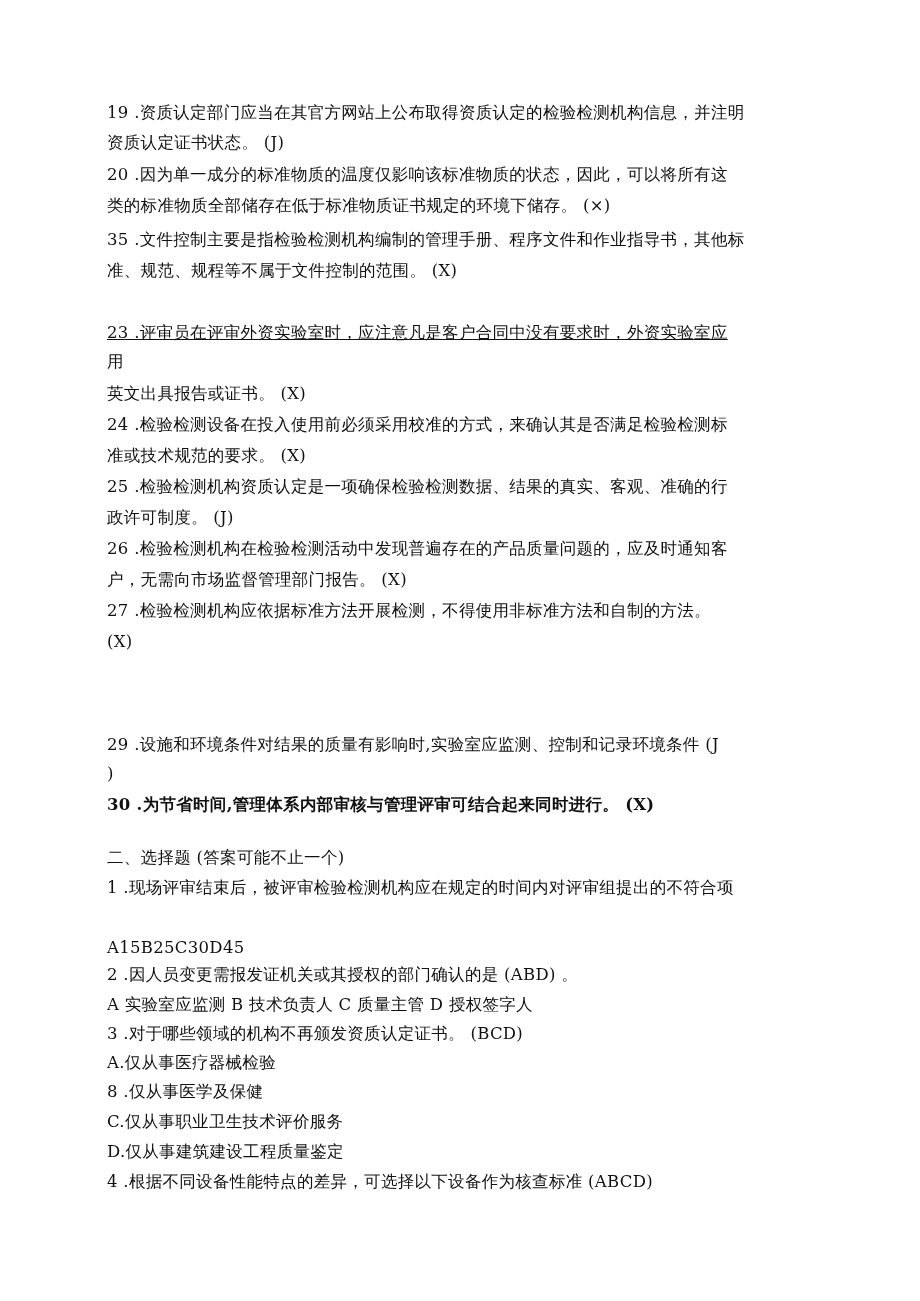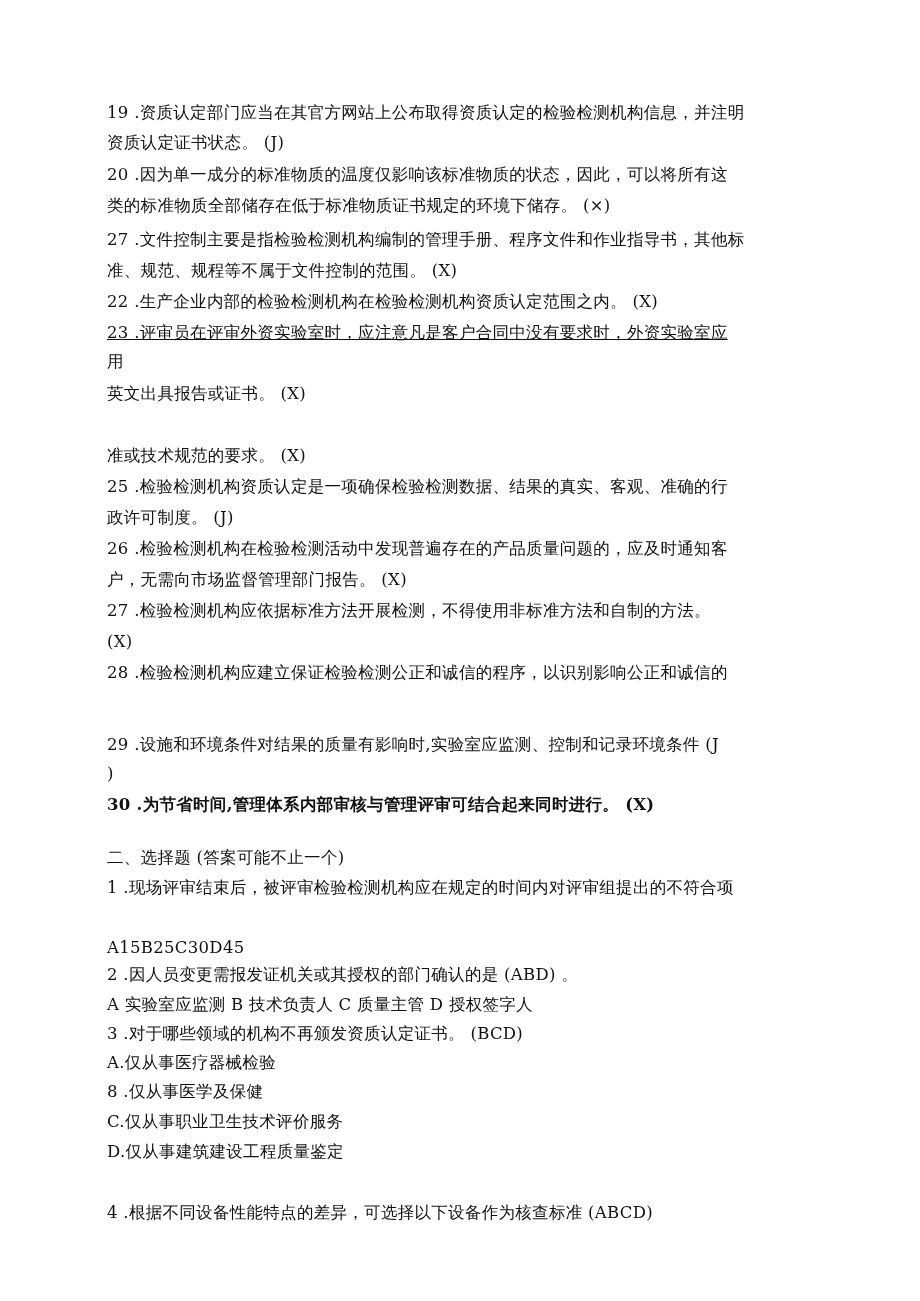--- a/index.html
+++ b/index.html
@@ -9,41 +9,40 @@
   .ln { position: absolute; left: 107px; font-size: 16.5px; line-height: 20px; white-space: nowrap; letter-spacing: 0.3px; }
 </style>
 </head>
 <body>
 
 <div class="page" id="page">
     <div class="ln" style="top: 103px;">19 .资质认定部门应当在其官方网站上公布取得资质认定的检验检测机构信息，并注明</div>
     <div class="ln" style="top: 133px;">资质认定证书状态。        (J)</div>
     <div class="ln" style="top: 165px;">20 .因为单一成分的标准物质的温度仅影响该标准物质的状态，因此，可以将所有这</div>
     <div class="ln" style="top: 196px;">类的标准物质全部储存在低于标准物质证书规定的环境下储存。      (×)</div>
-    <div class="ln" style="top: 230px;">27 .文件控制主要是指检验检测机构编制的管理手册、程序文件和作业指导书，其他标</div>
+    <div class="ln" style="top: 230px;">35 .文件控制主要是指检验检测机构编制的管理手册、程序文件和作业指导书，其他标</div>
     <div class="ln" style="top: 261px;">准、规范、规程等不属于文件控制的范围。      (X)</div>
-    <div class="ln" style="top: 292px;">22 .生产企业内部的检验检测机构在检验检测机构资质认定范围之内。       (X)</div>
     <div class="ln" style="top: 323px; text-decoration: underline;">23 .评审员在评审外资实验室时，应注意凡是客户合同中没有要求时，外资实验室应</div>
     <div class="ln" style="top: 352px;">用</div>
     <div class="ln" style="top: 384px;">英文出具报告或证书。      (X)</div>
+    <div class="ln" style="top: 415px;">24 .检验检测设备在投入使用前必须采用校准的方式，来确认其是否满足检验检测标</div>
     <div class="ln" style="top: 446px;">准或技术规范的要求。      (X)</div>
     <div class="ln" style="top: 477px;">25 .检验检测机构资质认定是一项确保检验检测数据、结果的真实、客观、准确的行</div>
     <div class="ln" style="top: 508px;">政许可制度。 (J)</div>
     <div class="ln" style="top: 539px;">26 .检验检测机构在检验检测活动中发现普遍存在的产品质量问题的，应及时通知客</div>
     <div class="ln" style="top: 570px;">户，无需向市场监督管理部门报告。      (X)</div>
     <div class="ln" style="top: 601px;">27 .检验检测机构应依据标准方法开展检测，不得使用非标准方法和自制的方法。</div>
     <div class="ln" style="top: 632px;">          (X)</div>
-    <div class="ln" style="top: 663px;">28 .检验检测机构应建立保证检验检测公正和诚信的程序，以识别影响公正和诚信的</div>
     <div class="ln" style="top: 735px;">29 .设施和环境条件对结果的质量有影响时,实验室应监测、控制和记录环境条件 (J</div>
     <div class="ln" style="top: 764px;">)</div>
     <div class="ln" style="top: 795px; font-weight: bold;">30 .为节省时间,管理体系内部审核与管理评审可结合起来同时进行。 (X)</div>
     <div class="ln" style="top: 848px;">二、选择题 (答案可能不止一个)</div>
     <div class="ln" style="top: 878px;">1 .现场评审结束后，被评审检验检测机构应在规定的时间内对评审组提出的不符合项</div>
     <div class="ln" style="top: 938px;">A15B25C30D45</div>
     <div class="ln" style="top: 952px; margin-top: 13px;">2 .因人员变更需报发证机关或其授权的部门确认的是 (ABD) 。</div>
     <div class="ln" style="top: 995px;">A 实验室应监测        B 技术负责人        C 质量主管          D 授权签字人</div>
     <div class="ln" style="top: 1024px;">3 .对于哪些领域的机构不再颁发资质认定证书。 (BCD)</div>
     <div class="ln" style="top: 1053px;">A.仅从事医疗器械检验</div>
     <div class="ln" style="top: 1082px;">8 .仅从事医学及保健</div>
     <div class="ln" style="top: 1112px;">C.仅从事职业卫生技术评价服务</div>
     <div class="ln" style="top: 1142px;">D.仅从事建筑建设工程质量鉴定</div>
-    <div class="ln" style="top: 1172px; margin-top: 31px;">4 .根据不同设备性能特点的差异，可选择以下设备作为核查标准 (ABCD)</div>
+    <div class="ln" style="top: 1172px;">4 .根据不同设备性能特点的差异，可选择以下设备作为核查标准 (ABCD)</div>
   </div>
 
 </body></html>

